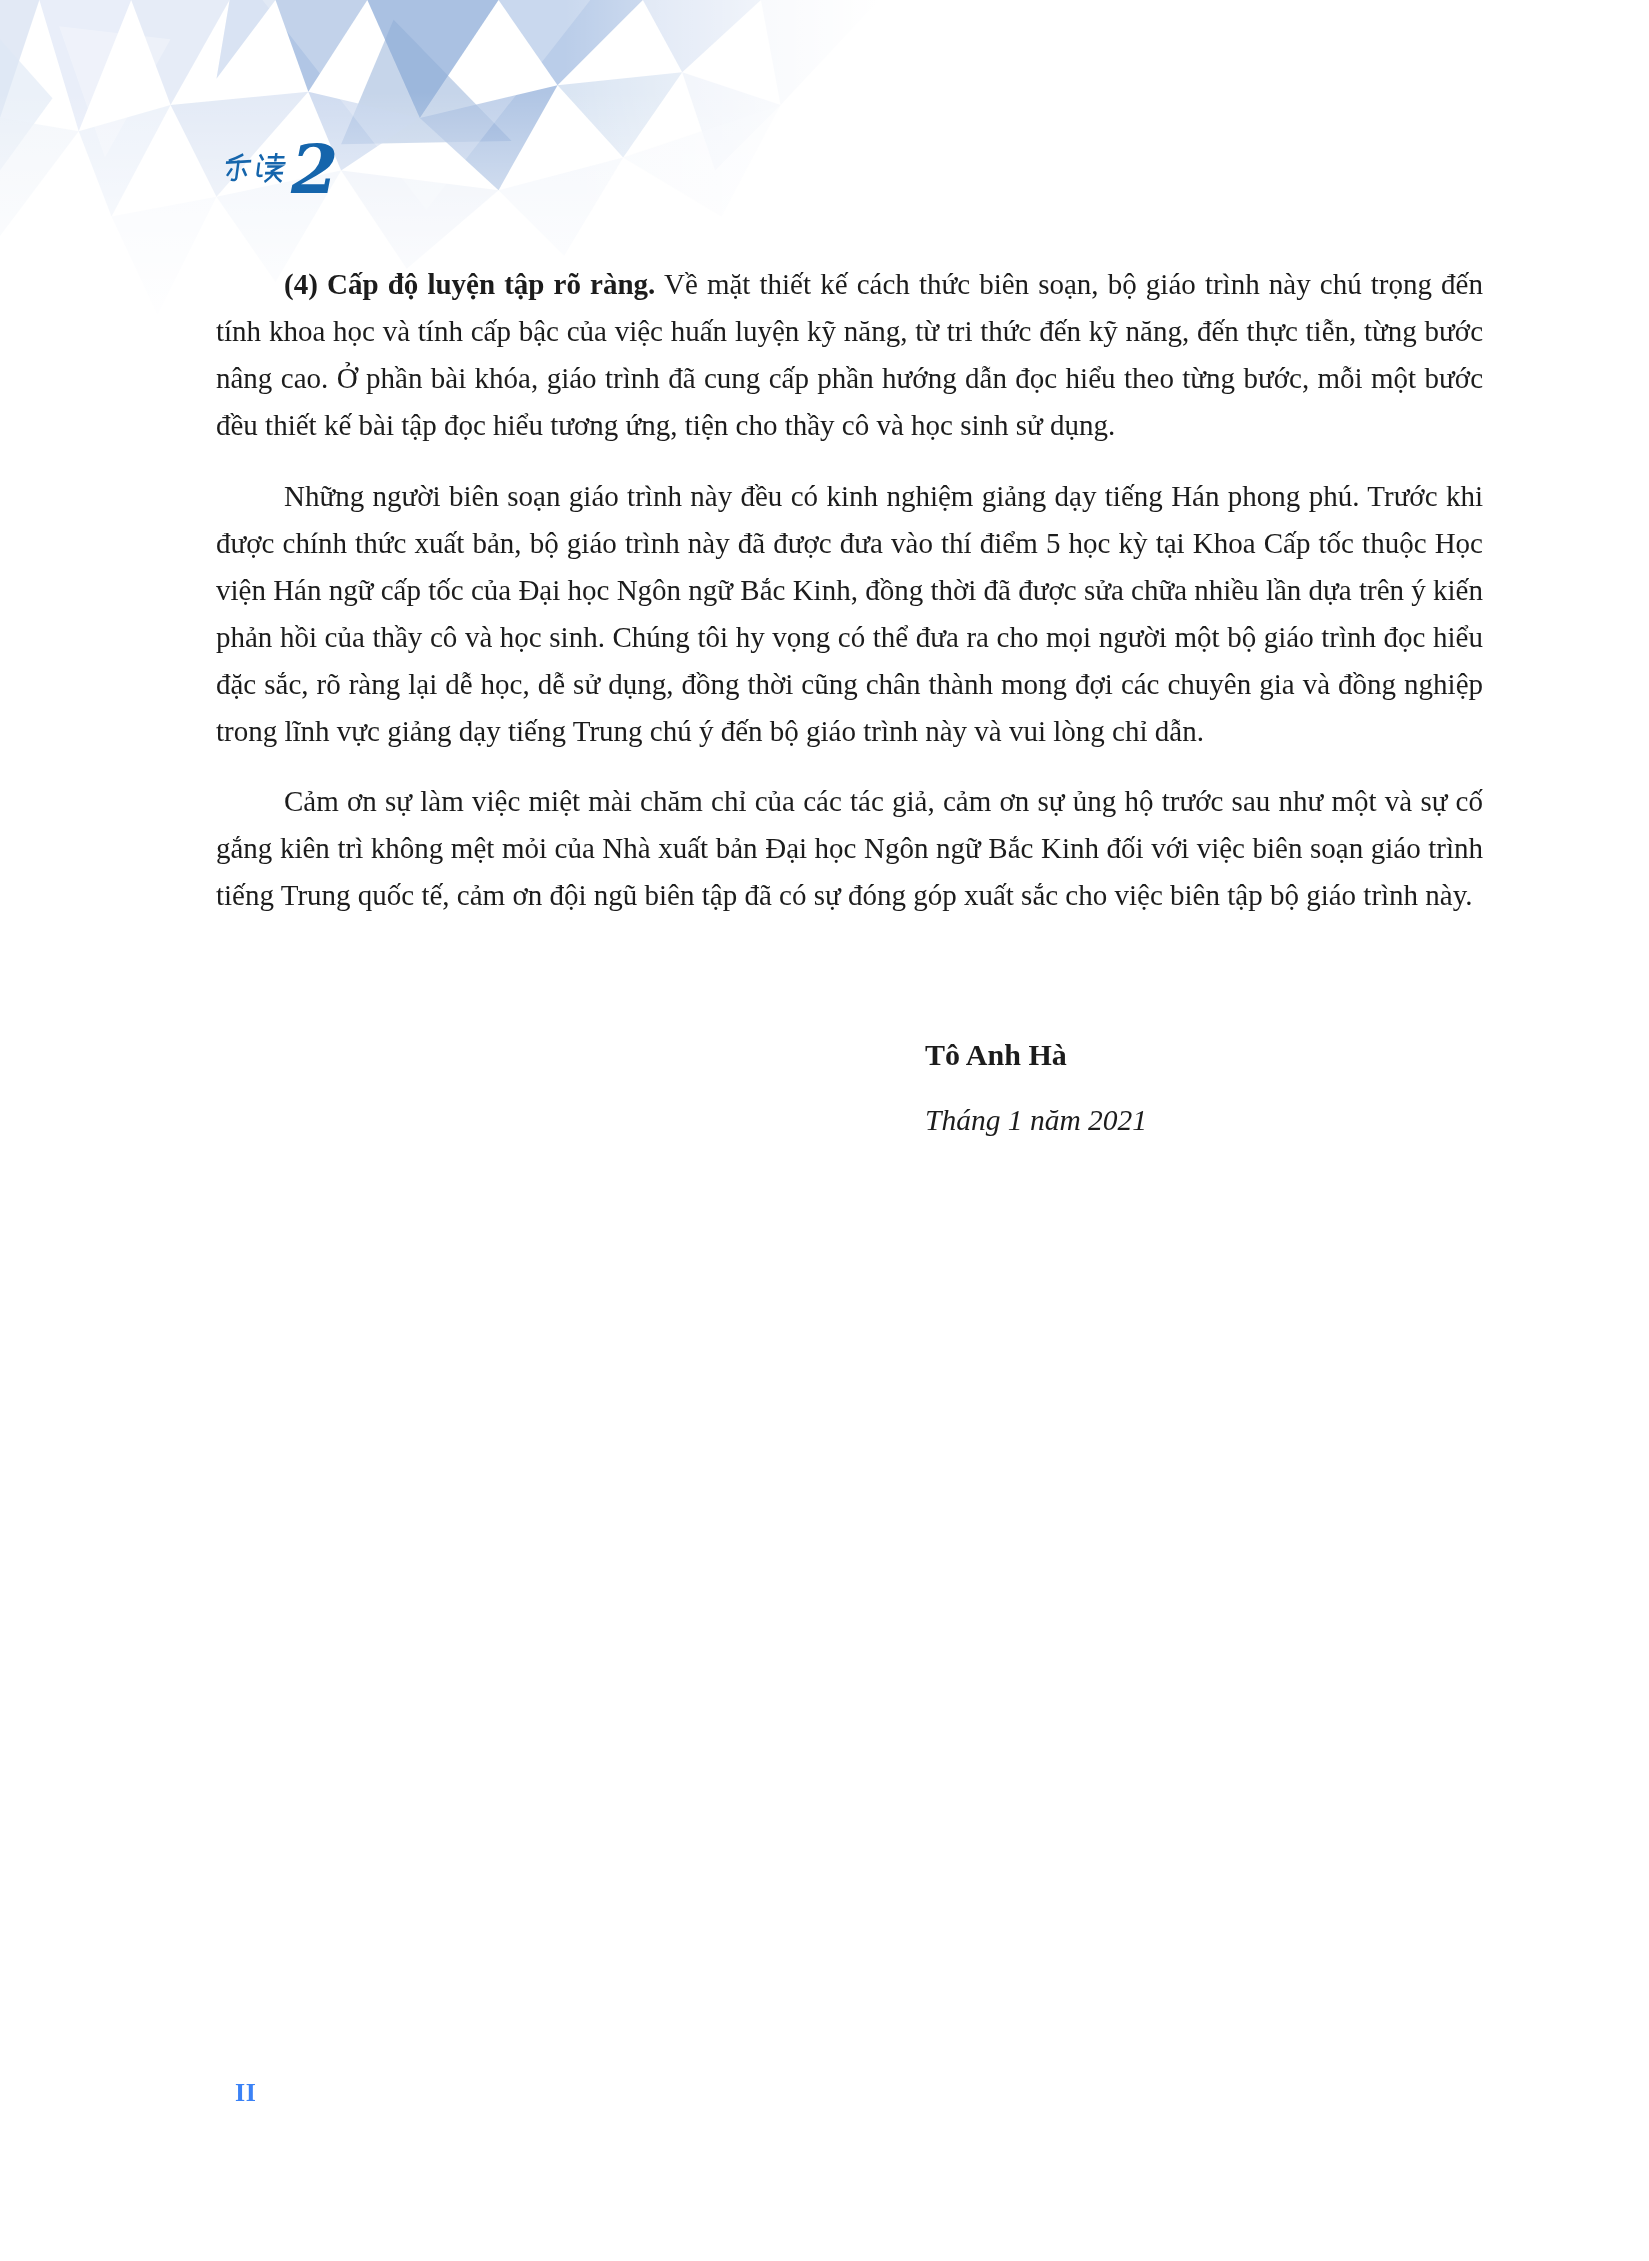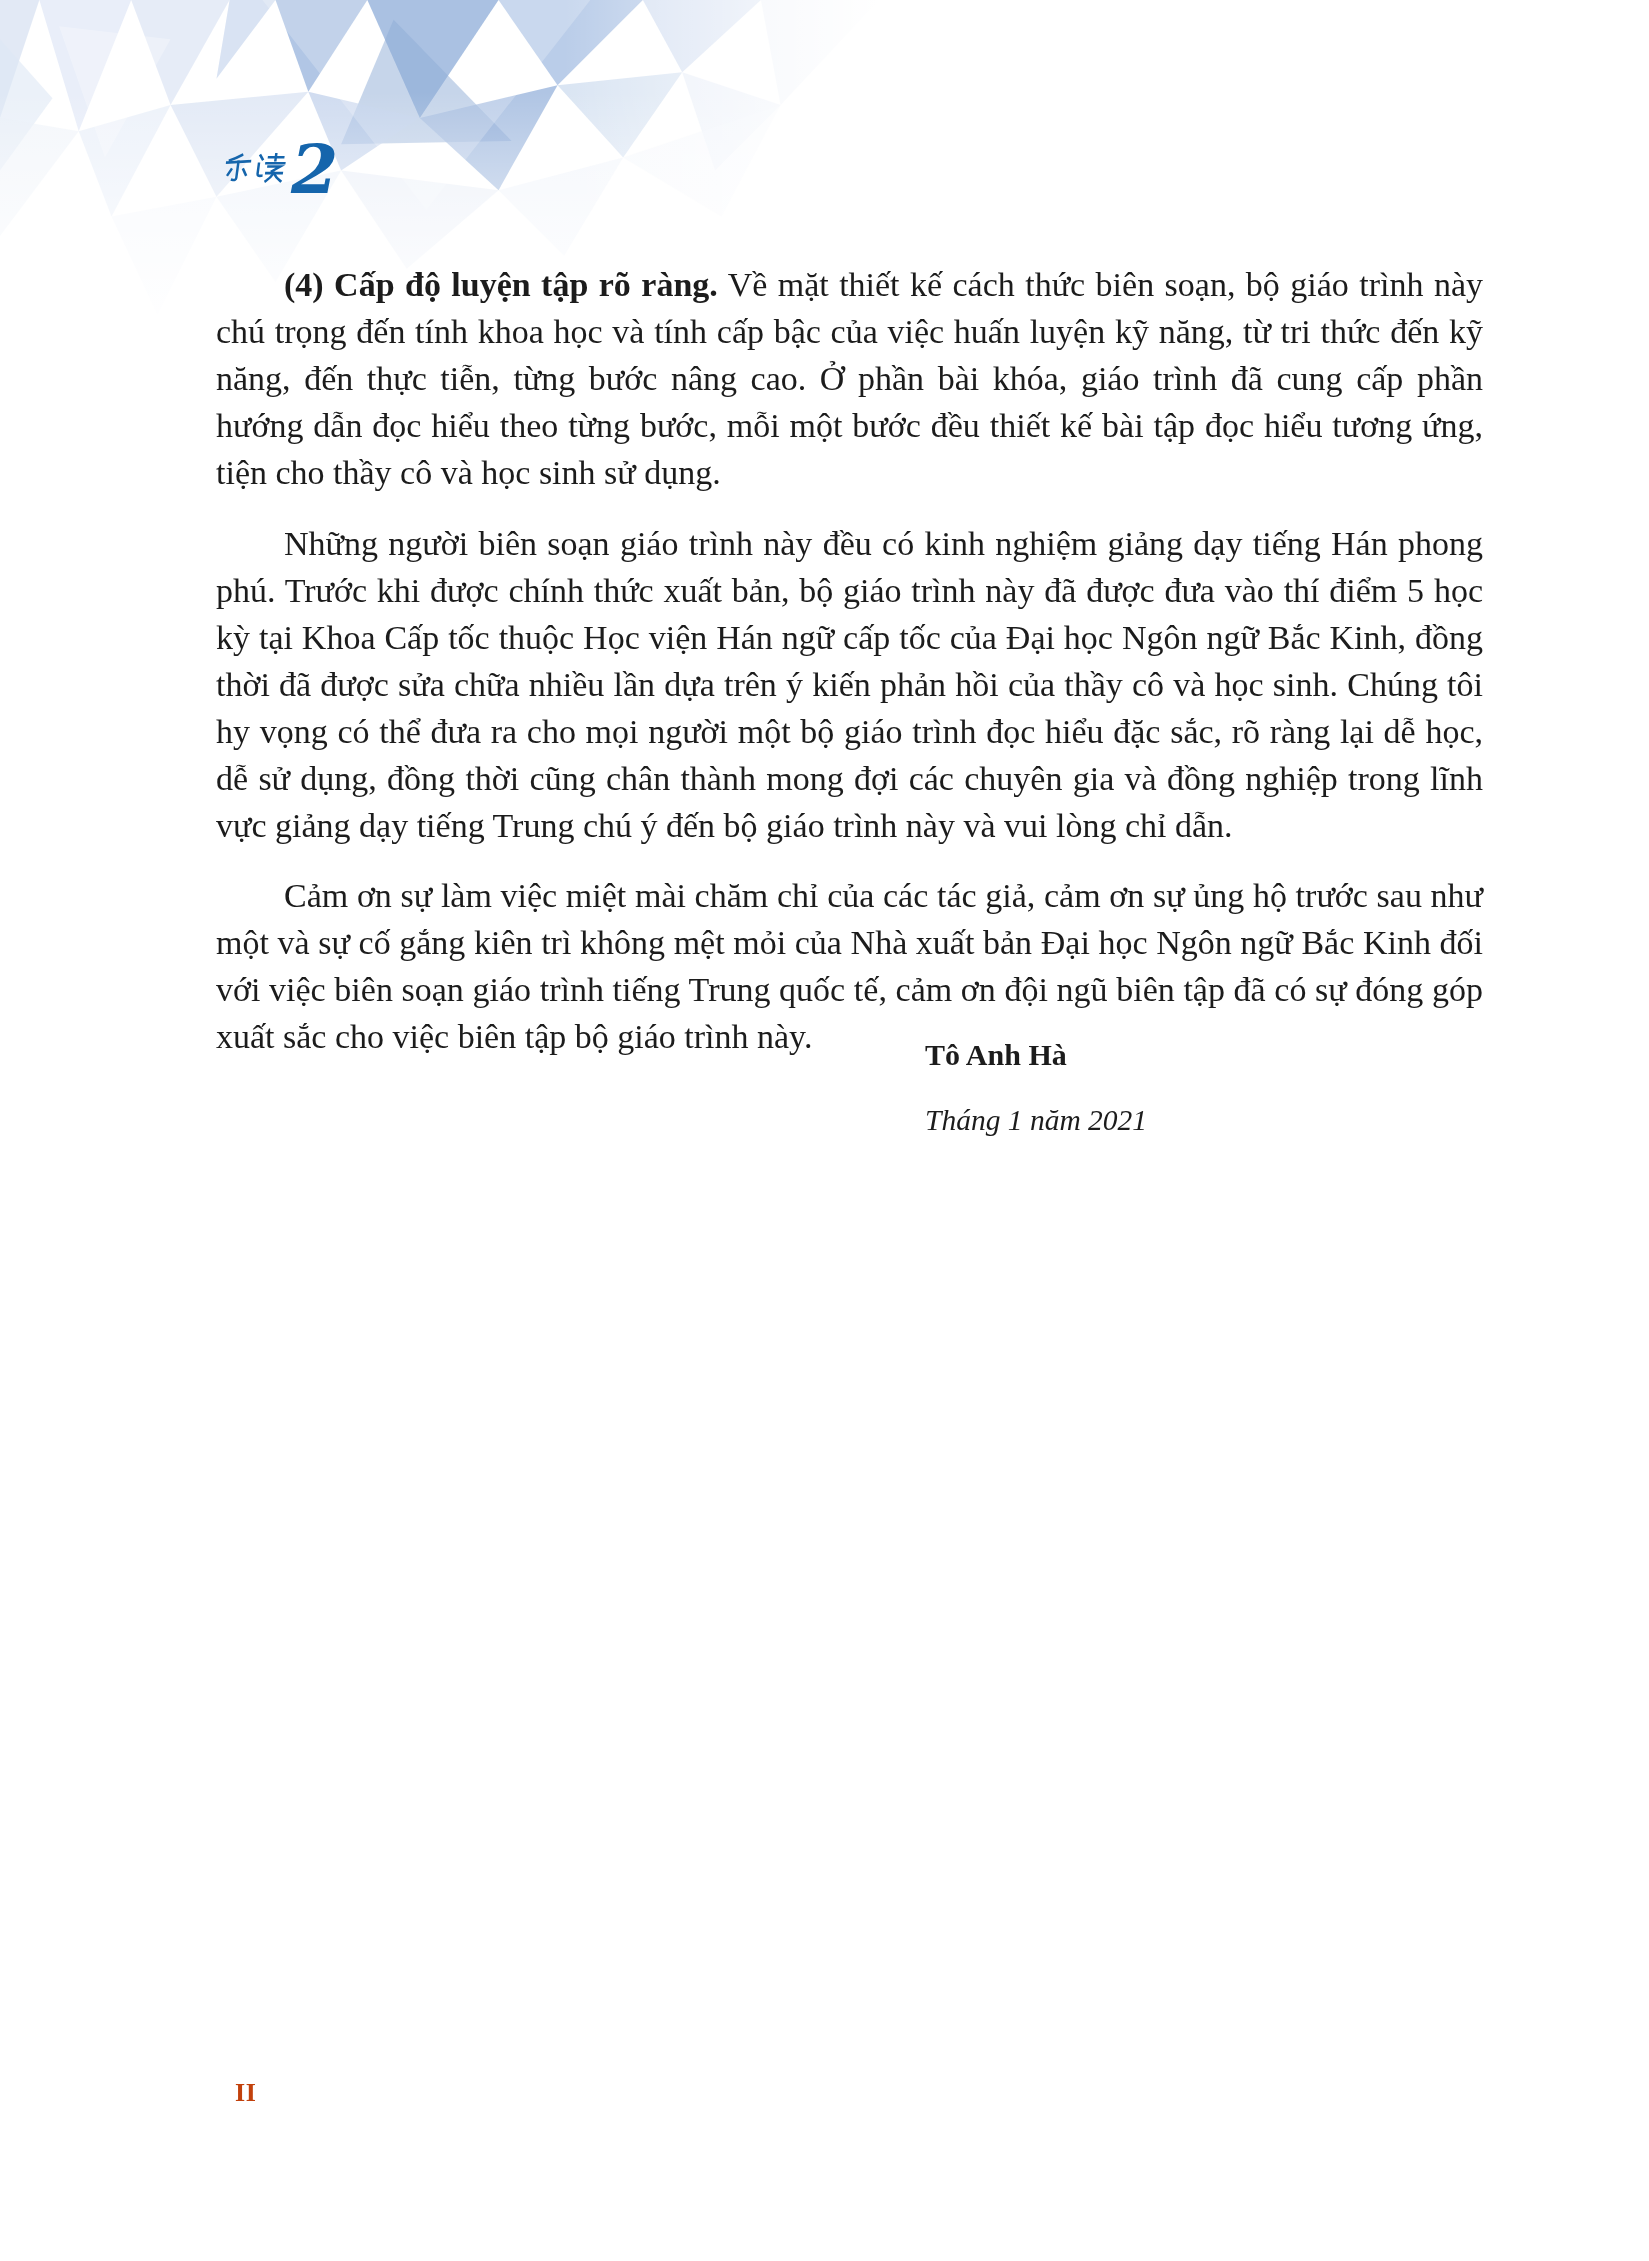--- a/index.html
+++ b/index.html
@@ -41,21 +41,21 @@
     font-size: 68px;
     line-height: 68px;
     color: #1565ac;
   }
 
   
   .content {
     position: absolute;
     left: 216px; top: 261px;
     width: 1267px;
-    font-size: 34px;
+    font-size: 29px;
     line-height: 47px;
     text-align: justify;
   }
   .content p {
     margin: 0 0 23.6px 0;
     text-indent: 68px;
   }
   .lead-bold { font-weight: 700; }
 
   .signature {
@@ -75,21 +75,21 @@
     font-size: 29.5px;
     line-height: 35px;
   }
 
   .page-number {
     position: absolute;
     left: 235px; top: 2078px;
     font-size: 26px;
     font-weight: 700;
     letter-spacing: 0.7px;
-    color: #c2410c;
+    color: #3b82f6;
   }
 </style>
 </head>
 <body>
 
 <div class="page">
 
   <svg class="header-art" viewBox="0 0 1340 520" preserveAspectRatio="none" aria-hidden="true">
     <defs>
       <linearGradient id="fadeBottom" x1="0" y1="0" x2="0" y2="1">

